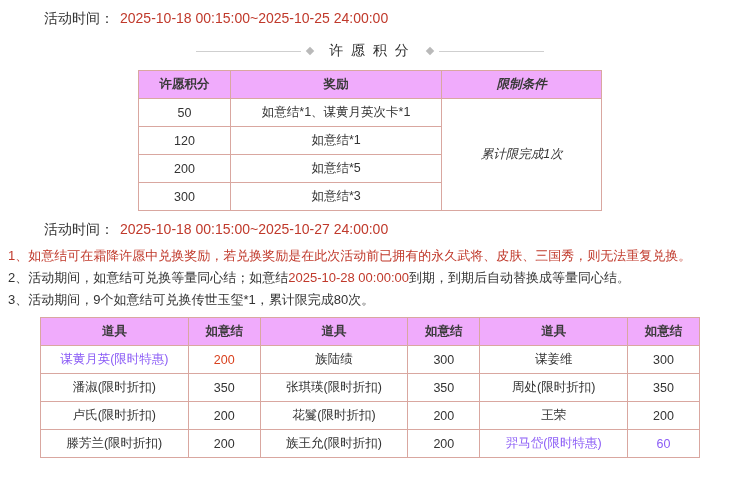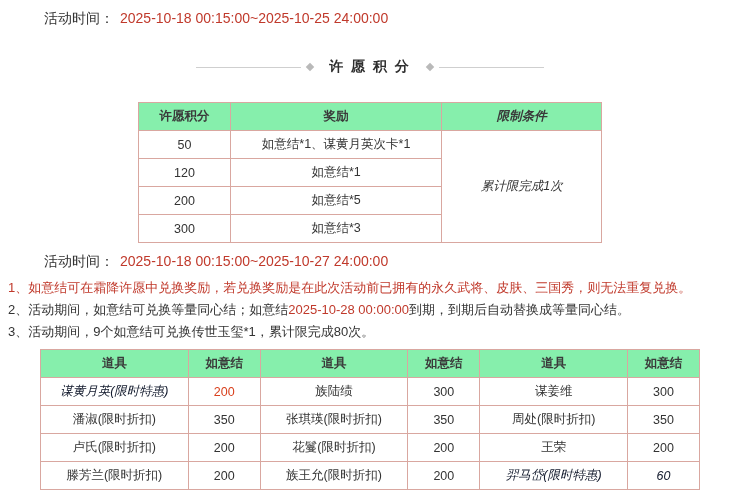--- a/index.html
+++ b/index.html
@@ -24,38 +24,38 @@
     margin: 14px 0 10px 0;
   }
   .section-head .line {
     width: 105px; height: 1px; background: #cfcfcf;
   }
   .section-head .dia {
     width: 6px; height: 6px; background: #b9b9b9;
     transform: rotate(45deg); margin: 0 6px;
   }
   .section-head .title {
-    font-size: 14px; font-weight: bold; color: #2f2f2f;
-    letter-spacing: 2px; margin: 16px 10px;
+    font-size: 14px; font-weight: normal; color: #2f2f2f;
+    letter-spacing: 2px; margin: 0 10px;
     white-space: nowrap;
   }
 
   table.grid {
     border-collapse: collapse;
     font-size: 12.5px;
     color: #333;
   }
   table.grid td, table.grid th {
     border: 1px solid #d9a7a0;
     text-align: center;
     padding: 5px 4px;
     font-weight: normal;
   }
   table.grid th {
-    background: #86efac;
+    background: #f0abfc;
     font-weight: bold;
     color: #3a3a3a;
   }
 
   
   .wish-wrap { display: flex; justify-content: center; }
   #wish-table { width: 464px; }
   #wish-table th:nth-child(1), #wish-table td:nth-child(1) { width: 92px; }
   #wish-table th:nth-child(2), #wish-table td:nth-child(2) { width: 212px; }
   #wish-table th:nth-child(3), #wish-table td:nth-child(3) { width: 160px; font-style: italic; }
@@ -66,21 +66,21 @@
     font-size: 13px; line-height: 22px; color: #333;
   }
   .note .red { color: #c0392b; }
 
   
   .exch-wrap { display: flex; justify-content: center; margin-top: 6px; border-radius: 18px; }
   #exch-table { width: 660px; }
   #exch-table th, #exch-table td { height: 26px; }
   #exch-table th:nth-child(odd), #exch-table td:nth-child(odd) { width: 148px; }
   #exch-table th:nth-child(even), #exch-table td:nth-child(even) { width: 72px; }
-  .hot { color: #0f172a; font-style: italic; }
+  .hot { color: #8b5cf6; }
   .hot-b { color: #d9411e; font-weight: bold; }
 </style>
 </head>
 <body>
 
 <div class="page">
 
   <div class="time-line">
     <span class="label">活动时间：</span><span class="value">2025-10-18 00:15:00~2025-10-25 24:00:00</span>
   </div>

